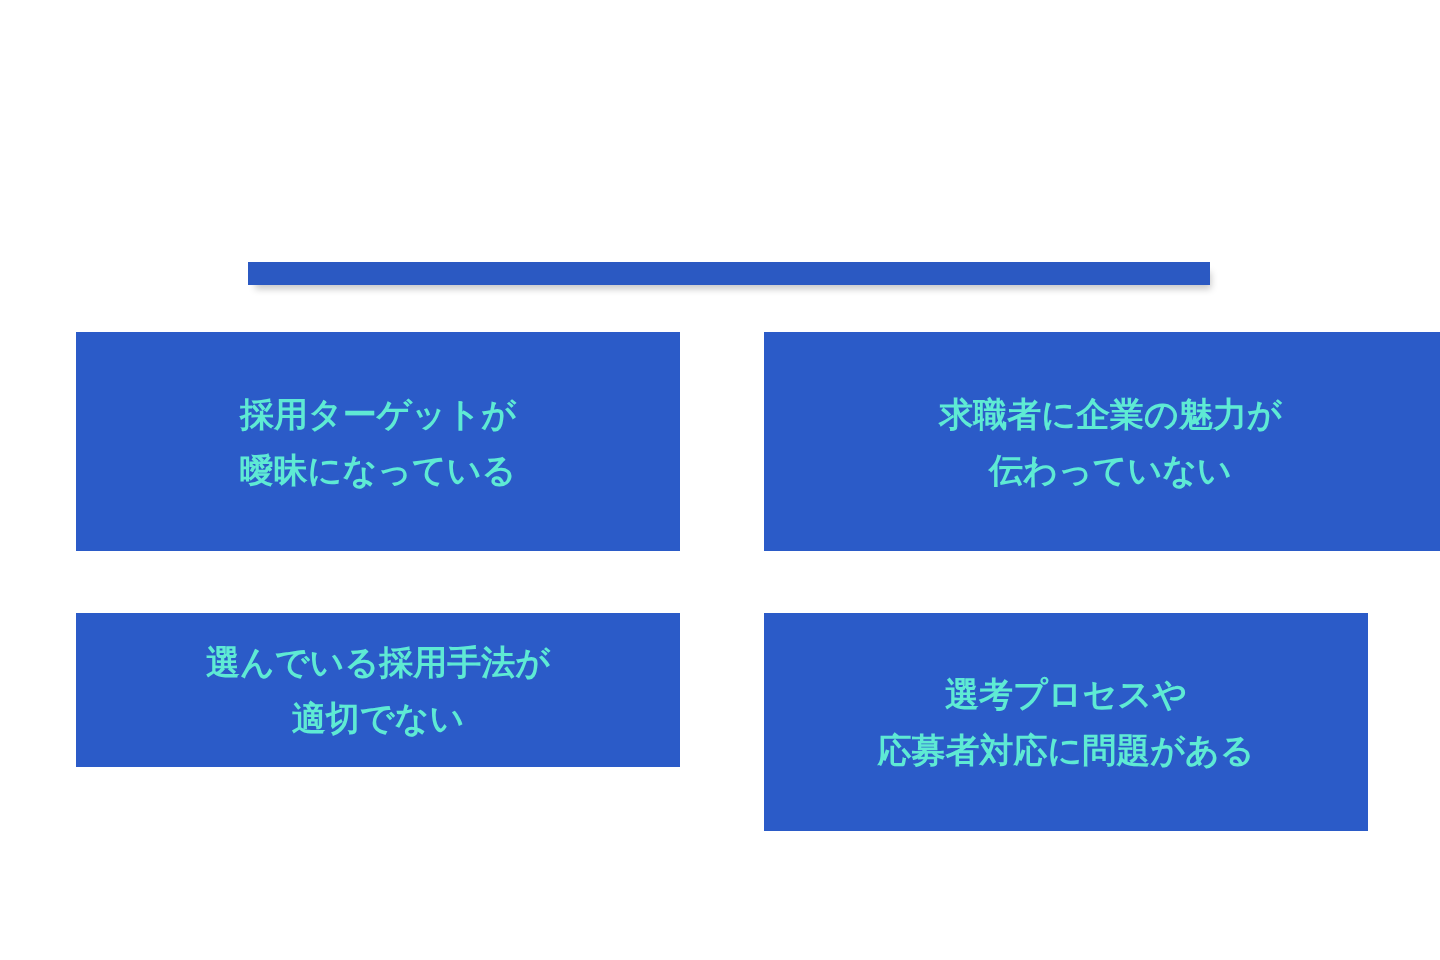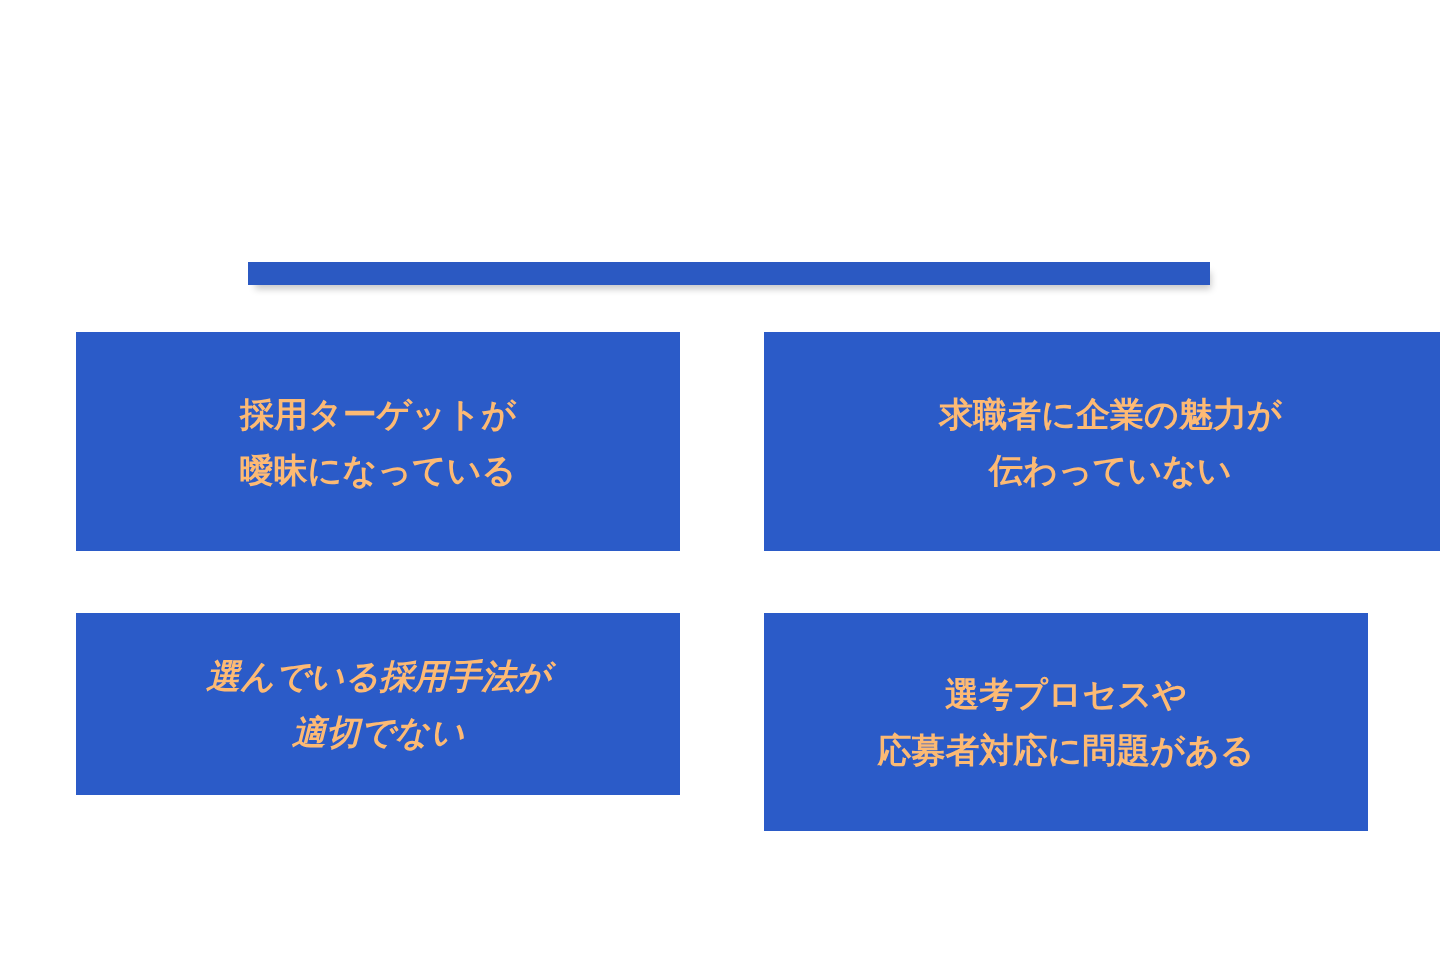--- a/index.html
+++ b/index.html
@@ -65,25 +65,25 @@
     background: #2B5BC8;
     display: flex;
     align-items: center;
     justify-content: center;
     text-align: center;
     box-sizing: border-box;
     padding: 6px 14px;
   }
   .card-0 { left: 0px;   top: 0px;   width: 604px; height: 219px; }
   .card-1 { left: 688px; top: 0px;   width: 693px; height: 219px; }
-  .card-2 { left: 0px;   top: 281px; width: 604px; height: 182px; font-style: italic; }
+  .card-2 { left: 0px;   top: 281px; width: 604px; height: 154px; }
   .card-3 { left: 688px; top: 281px; width: 604px; height: 218px; }
 
   .card-text {
-    color: #fdba74;
+    color: #5eead4;
     font-size: 34px;
     line-height: 56px;
     font-weight: 700;
     letter-spacing: 0px;
     white-space: pre-line;
   }
 </style>
 </head>
 <body>
 

